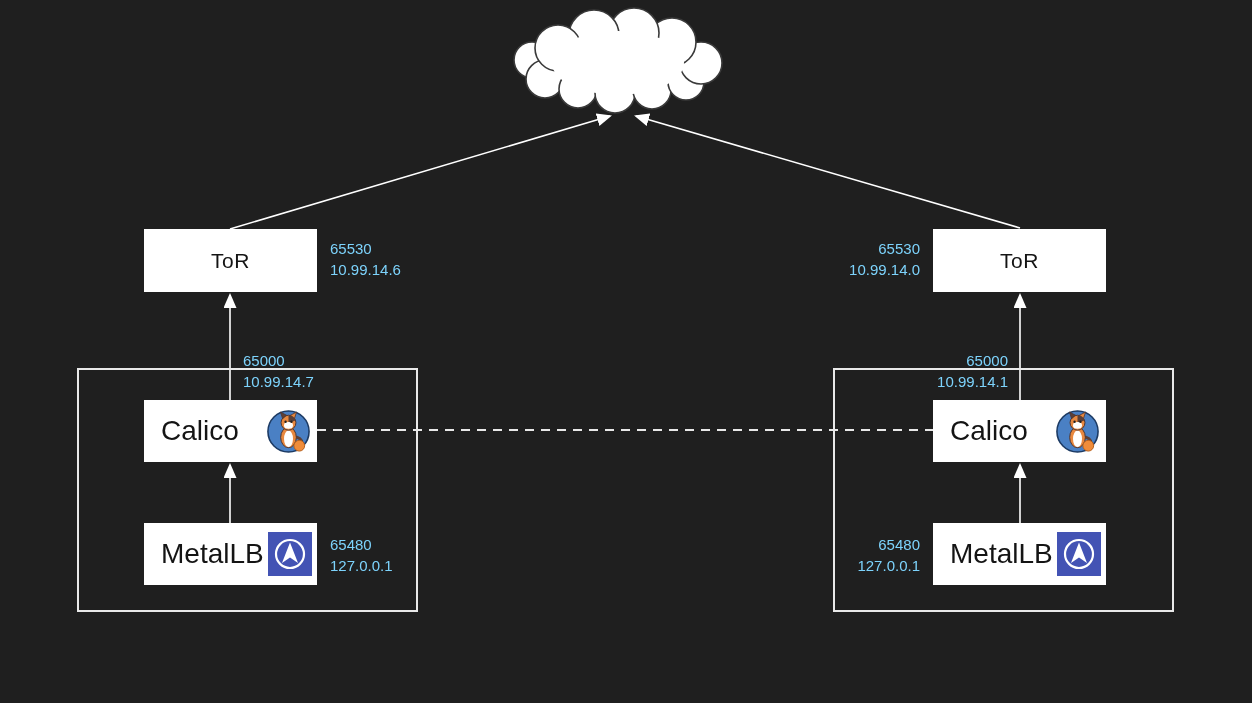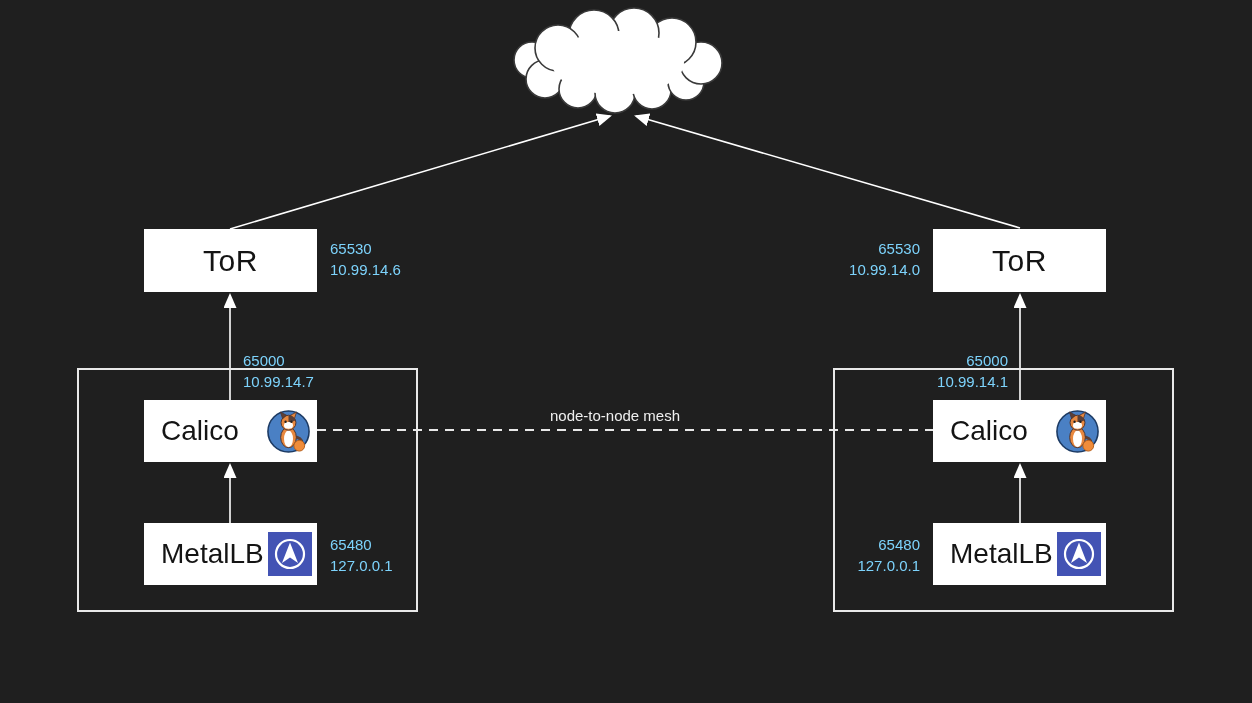--- a/index.html
+++ b/index.html
@@ -14,21 +14,21 @@
   #connections { position: absolute; left: 0; top: 0; }
   .box {
     position: absolute;
     background: #ffffff;
     color: #141414;
     display: flex;
     align-items: center;
     justify-content: center;
     box-sizing: border-box;
   }
-  .box.tor { font-size: 30px; letter-spacing: 0.5px; }
+  .box.tor { font-size: 21px; letter-spacing: 0.5px; }
   .box.comp {
     justify-content: space-between;
     padding: 0 5px 0 17px;
     font-size: 28px;
   }
   .node-outline {
     position: absolute;
     border: 2px solid #e9e9e9;
     background: transparent;
     box-sizing: border-box;
@@ -181,15 +181,14 @@
 
   <div class="lbl" style="left:330px; top:534px;">
     <div>65480</div>
     <div>127.0.0.1</div>
   </div>
   <div class="lbl align-right" style="right:332px; top:534px;">
     <div>65480</div>
     <div>127.0.0.1</div>
   </div>
 
-  <div class="mesh-label">node-to-node mesh</div>
 
 </div>
 
 </body></html>

